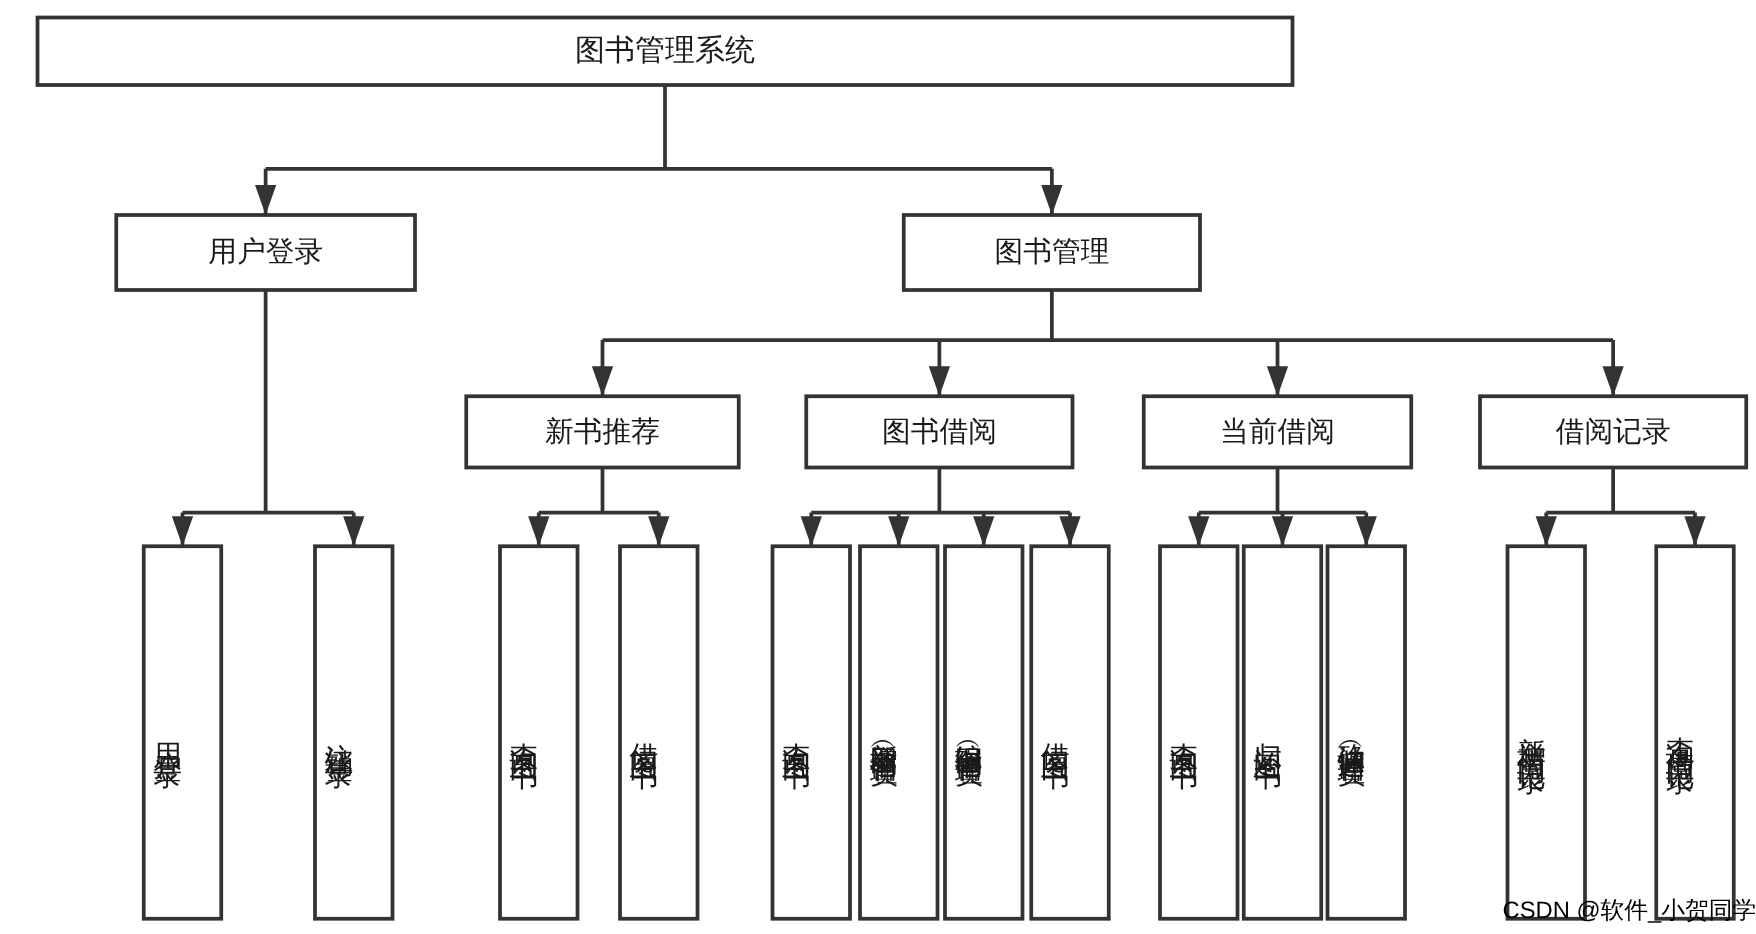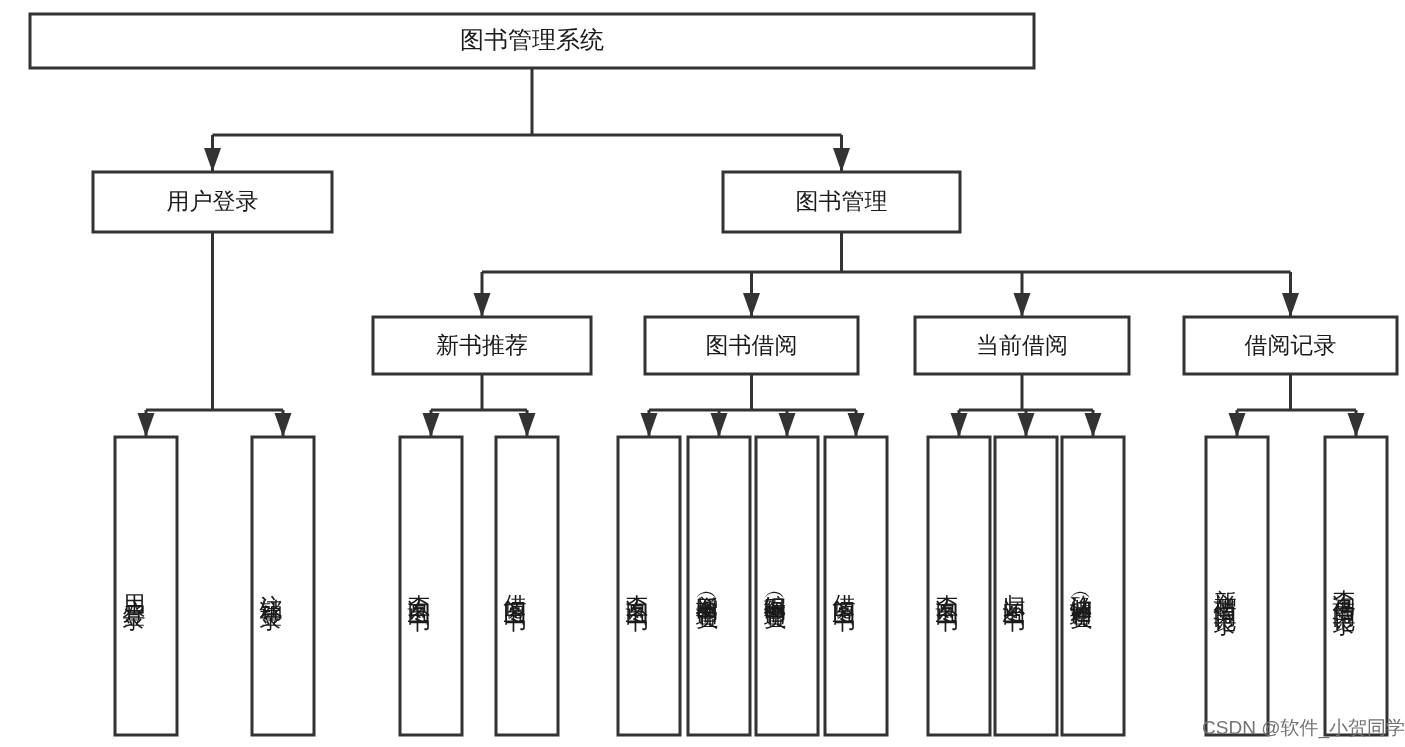--- a/index.html
+++ b/index.html
@@ -76,21 +76,21 @@
   .vlabel.tight {
     letter-spacing: 2px;
     font-size: 22px;
   }
   .watermark {
     position: absolute;
     right: 12px;
     bottom: 6px;
     font-family: "Liberation Sans", "DejaVu Sans", sans-serif;
     font-size: 19px;
-    color: #737373;
+    color: #000000;
     white-space: nowrap;
     pointer-events: none;
   }
 </style>
 </head>
 <body>
 
 <div id="diagram-root">
   <svg class="canvas" id="svg-canvas" viewBox="0 0 1405 747">
     <g id="connector-layer">

